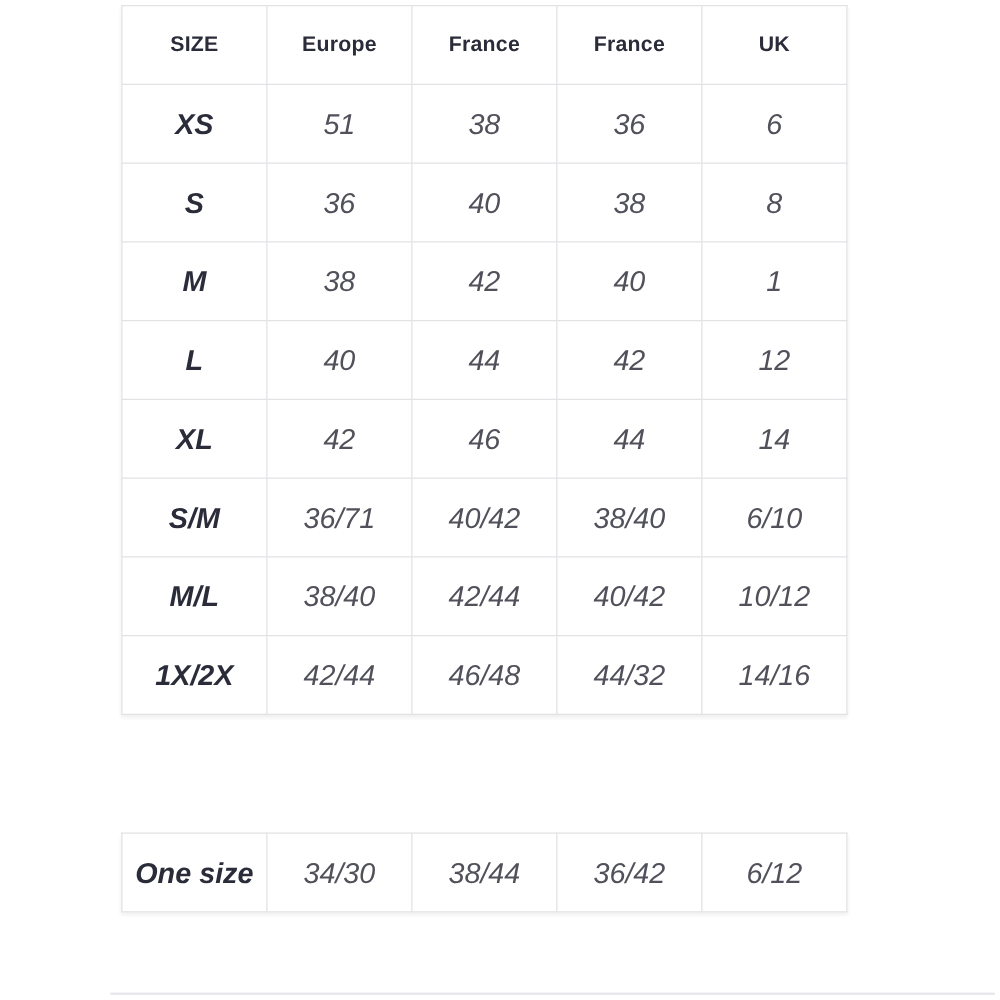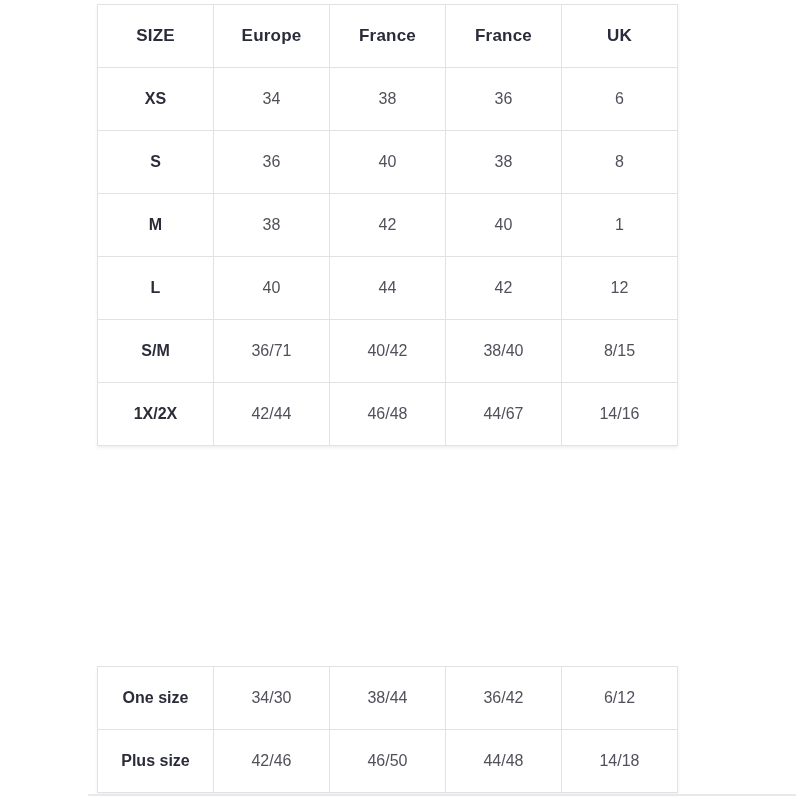--- a/index.html
+++ b/index.html
@@ -29,23 +29,24 @@
     vertical-align: middle;
     padding: 0;
   }
   table.size-table th {
     font-size: 17px;
     font-weight: 700;
     color: #2b2c3a;
     letter-spacing: 0.2px;
   }
   table.size-table td {
-    font-size: 16px;
+    font-size: 23px;
     font-weight: 400;
     color: #50515a;
+    font-style: italic;
   }
   table.size-table td.lbl {
     font-weight: 700;
     color: #2b2c3a;
   }
   #main-table { top: 4px; }
   #special-table { top: 666px; }
   .bottom-shadow-line {
     position: absolute;
     left: 88px;
@@ -67,21 +68,21 @@
         <th>SIZE</th>
         <th>Europe</th>
         <th>France</th>
         <th>France</th>
         <th>UK</th>
       </tr>
     </thead>
     <tbody>
       <tr>
         <td class="lbl">XS</td>
-        <td>34</td>
+        <td>51</td>
         <td>38</td>
         <td>36</td>
         <td>6</td>
       </tr>
       <tr>
         <td class="lbl">S</td>
         <td>36</td>
         <td>40</td>
         <td>38</td>
         <td>8</td>
@@ -94,50 +95,57 @@
         <td>1</td>
       </tr>
       <tr>
         <td class="lbl">L</td>
         <td>40</td>
         <td>44</td>
         <td>42</td>
         <td>12</td>
       </tr>
       <tr>
+        <td class="lbl">XL</td>
+        <td>42</td>
+        <td>46</td>
+        <td>44</td>
+        <td>14</td>
+      </tr>
+      <tr>
         <td class="lbl">S/M</td>
         <td>36/71</td>
         <td>40/42</td>
         <td>38/40</td>
-        <td>8/15</td>
+        <td>6/10</td>
+      </tr>
+      <tr>
+        <td class="lbl">M/L</td>
+        <td>38/40</td>
+        <td>42/44</td>
+        <td>40/42</td>
+        <td>10/12</td>
       </tr>
       <tr>
         <td class="lbl">1X/2X</td>
         <td>42/44</td>
         <td>46/48</td>
-        <td>44/67</td>
+        <td>44/32</td>
         <td>14/16</td>
       </tr>
     </tbody>
   </table>
 
   <table class="size-table" id="special-table">
     <tbody>
       <tr>
         <td class="lbl">One size</td>
         <td>34/30</td>
         <td>38/44</td>
         <td>36/42</td>
         <td>6/12</td>
       </tr>
-      <tr>
-        <td class="lbl">Plus size</td>
-        <td>42/46</td>
-        <td>46/50</td>
-        <td>44/48</td>
-        <td>14/18</td>
-      </tr>
     </tbody>
   </table>
 
   <div class="bottom-shadow-line"></div>
 
 </div>
 
 </body></html>

